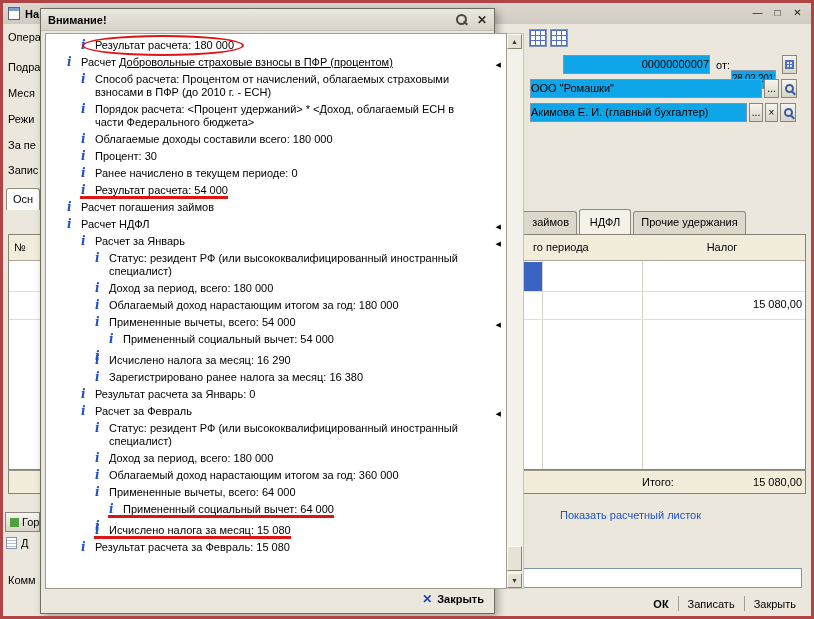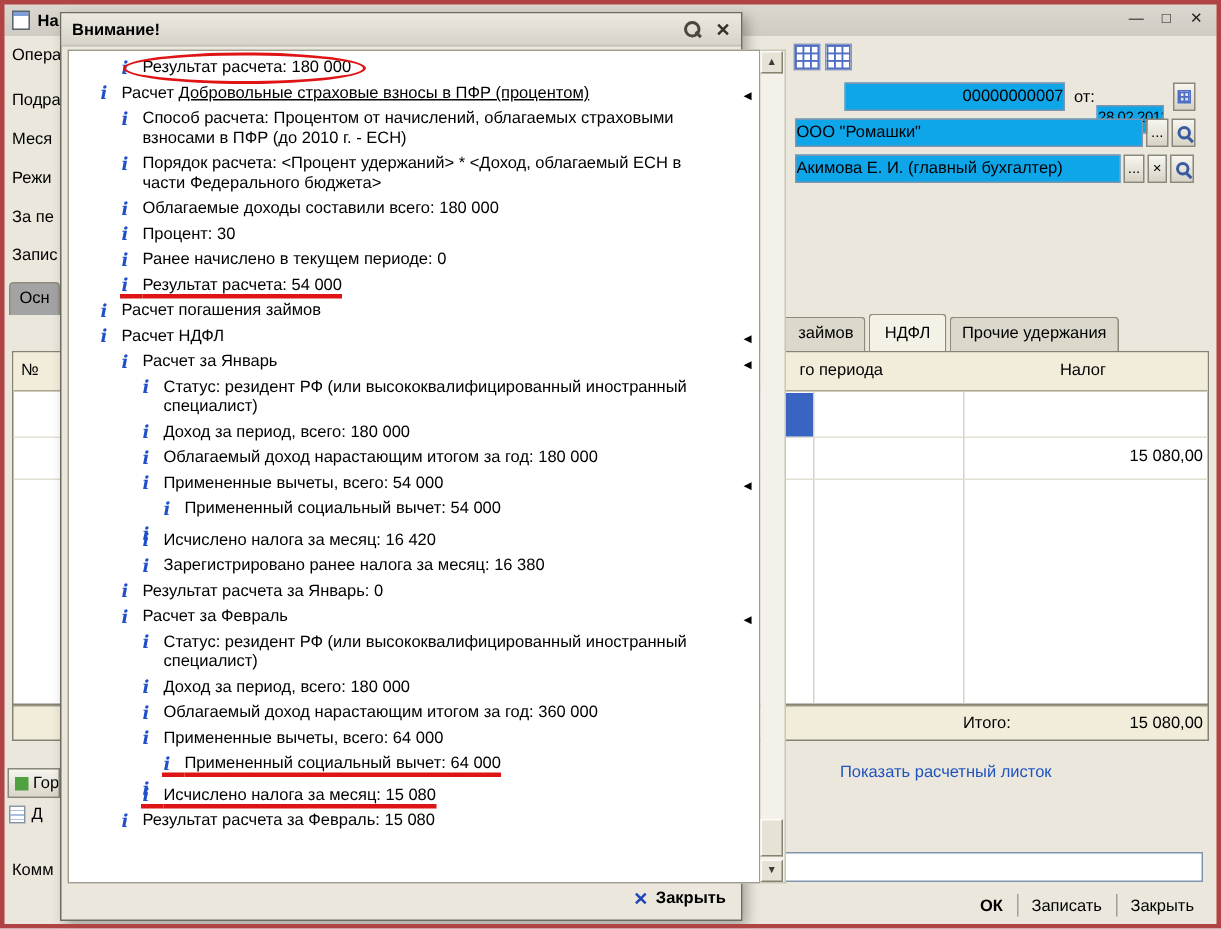--- a/index.html
+++ b/index.html
@@ -27,21 +27,21 @@
 .cal-glyph{width:9px;height:9px;border:1px solid #4d6fc4;background-image:linear-gradient(#4d6fc4 1px,transparent 1px),linear-gradient(90deg,#4d6fc4 1px,transparent 1px);background-size:3px 3px}
 .f-org{left:530px;top:79px;width:232px}
 .b-org-dots{left:764px;top:79px;width:15px}
 .b-org-mag{left:781px;top:79px;width:16px}
 .f-person{left:530px;top:103px;width:217px}
 .b-p-dots{left:749px;top:103px;width:14px}
 .b-p-clear{left:765px;top:103px;width:13px}
 .b-p-mag{left:780px;top:103px;width:16px}
 .mag{position:relative;width:9px;height:9px;border:2px solid #3a5ba0;border-radius:50%}
 .mag::after{content:"";position:absolute;width:5px;height:2px;background:#3a5ba0;right:-4px;bottom:-3px;transform:rotate(45deg)}
-.tab-frag-osn{position:absolute;left:6px;top:188px;width:34px;height:22px;background:#a3a3a3;border:1px solid #8e8b7d;border-bottom:none;border-radius:3px 3px 0 0;padding:4px 0 0 6px;cursor:pointer}
+.tab-frag-osn{position:absolute;left:6px;top:188px;width:34px;height:22px;background:#ffffff;border:1px solid #8e8b7d;border-bottom:none;border-radius:3px 3px 0 0;padding:4px 0 0 6px;cursor:pointer}
 .tab{position:absolute;top:211px;height:23px;background:#dcd8cb;border:1px solid #8e8b7d;border-bottom:none;border-radius:3px 3px 0 0;text-align:center;padding-top:4px;cursor:pointer}
 .tab-zaim{left:503px;width:74px;text-align:right;padding-right:7px}
 .tab-ndfl{left:579px;top:209px;width:52px;height:25px;background:#f4f1e7;z-index:5;padding-top:6px;text-align:center}
 .tab-proch{left:633px;width:113px}
 .table{position:absolute;left:8px;top:234px;width:798px;height:236px;background:#fff;border:1px solid #868374}
 .thead{position:absolute;left:0;top:0;right:0;height:26px;background:#f2edda;border-bottom:1px solid #a9a696}
 .th-num{position:absolute;left:5px;top:6px}
 .th-col1{position:absolute;left:524px;top:6px}
 .th-col2{position:absolute;left:633px;width:160px;top:6px;text-align:center}
 .vline1{position:absolute;left:533px;top:0;bottom:0;width:1px;background:#d8d4c3}
@@ -197,21 +197,21 @@
         <div class="li lvl2"><span class="info-i">i</span><span class="li-text mk-red">Результат расчета: 54 000</span></div>
         <div class="li lvl1"><span class="info-i">i</span><span class="li-text">Расчет погашения займов</span></div>
         <div class="li lvl1"><span class="info-i">i</span><span class="li-text">Расчет НДФЛ</span><span class="row-arrow">◀</span></div>
         <div class="li lvl2"><span class="info-i">i</span><span class="li-text">Расчет за Январь</span><span class="row-arrow">◀</span></div>
         <div class="li lvl3"><span class="info-i">i</span><span class="li-text">Статус: резидент РФ (или высококвалифицированный иностранный специалист)</span></div>
         <div class="li lvl3"><span class="info-i">i</span><span class="li-text">Доход за период, всего: 180 000</span></div>
         <div class="li lvl3"><span class="info-i">i</span><span class="li-text">Облагаемый доход нарастающим итогом за год: 180 000</span></div>
         <div class="li lvl3"><span class="info-i">i</span><span class="li-text">Примененные вычеты, всего: 54 000</span><span class="row-arrow">◀</span></div>
         <div class="li lvl4"><span class="info-i">i</span><span class="li-text">Примененный социальный вычет: 54 000</span></div>
         <div class="li lvl3"><span class="info-i">i</span></div>
-        <div class="li lvl3"><span class="info-i">i</span><span class="li-text">Исчислено налога за месяц: 16 420</span></div>
+        <div class="li lvl3"><span class="info-i">i</span><span class="li-text">Исчислено налога за месяц: 16 290</span></div>
         <div class="li lvl3"><span class="info-i">i</span><span class="li-text">Зарегистрировано ранее налога за месяц: 16 380</span></div>
         <div class="li lvl2"><span class="info-i">i</span><span class="li-text">Результат расчета за Январь: 0</span></div>
         <div class="li lvl2"><span class="info-i">i</span><span class="li-text">Расчет за Февраль</span><span class="row-arrow">◀</span></div>
         <div class="li lvl3"><span class="info-i">i</span><span class="li-text">Статус: резидент РФ (или высококвалифицированный иностранный специалист)</span></div>
         <div class="li lvl3"><span class="info-i">i</span><span class="li-text">Доход за период, всего: 180 000</span></div>
         <div class="li lvl3"><span class="info-i">i</span><span class="li-text">Облагаемый доход нарастающим итогом за год: 360 000</span></div>
         <div class="li lvl3"><span class="info-i">i</span><span class="li-text">Примененные вычеты, всего: 64 000</span></div>
         <div class="li lvl4"><span class="info-i">i</span><span class="li-text mk-red">Примененный социальный вычет: 64 000</span></div>
         <div class="li lvl3"><span class="info-i">i</span></div>
         <div class="li lvl3"><span class="info-i">i</span><span class="li-text mk-red">Исчислено налога за месяц: 15 080</span></div>

